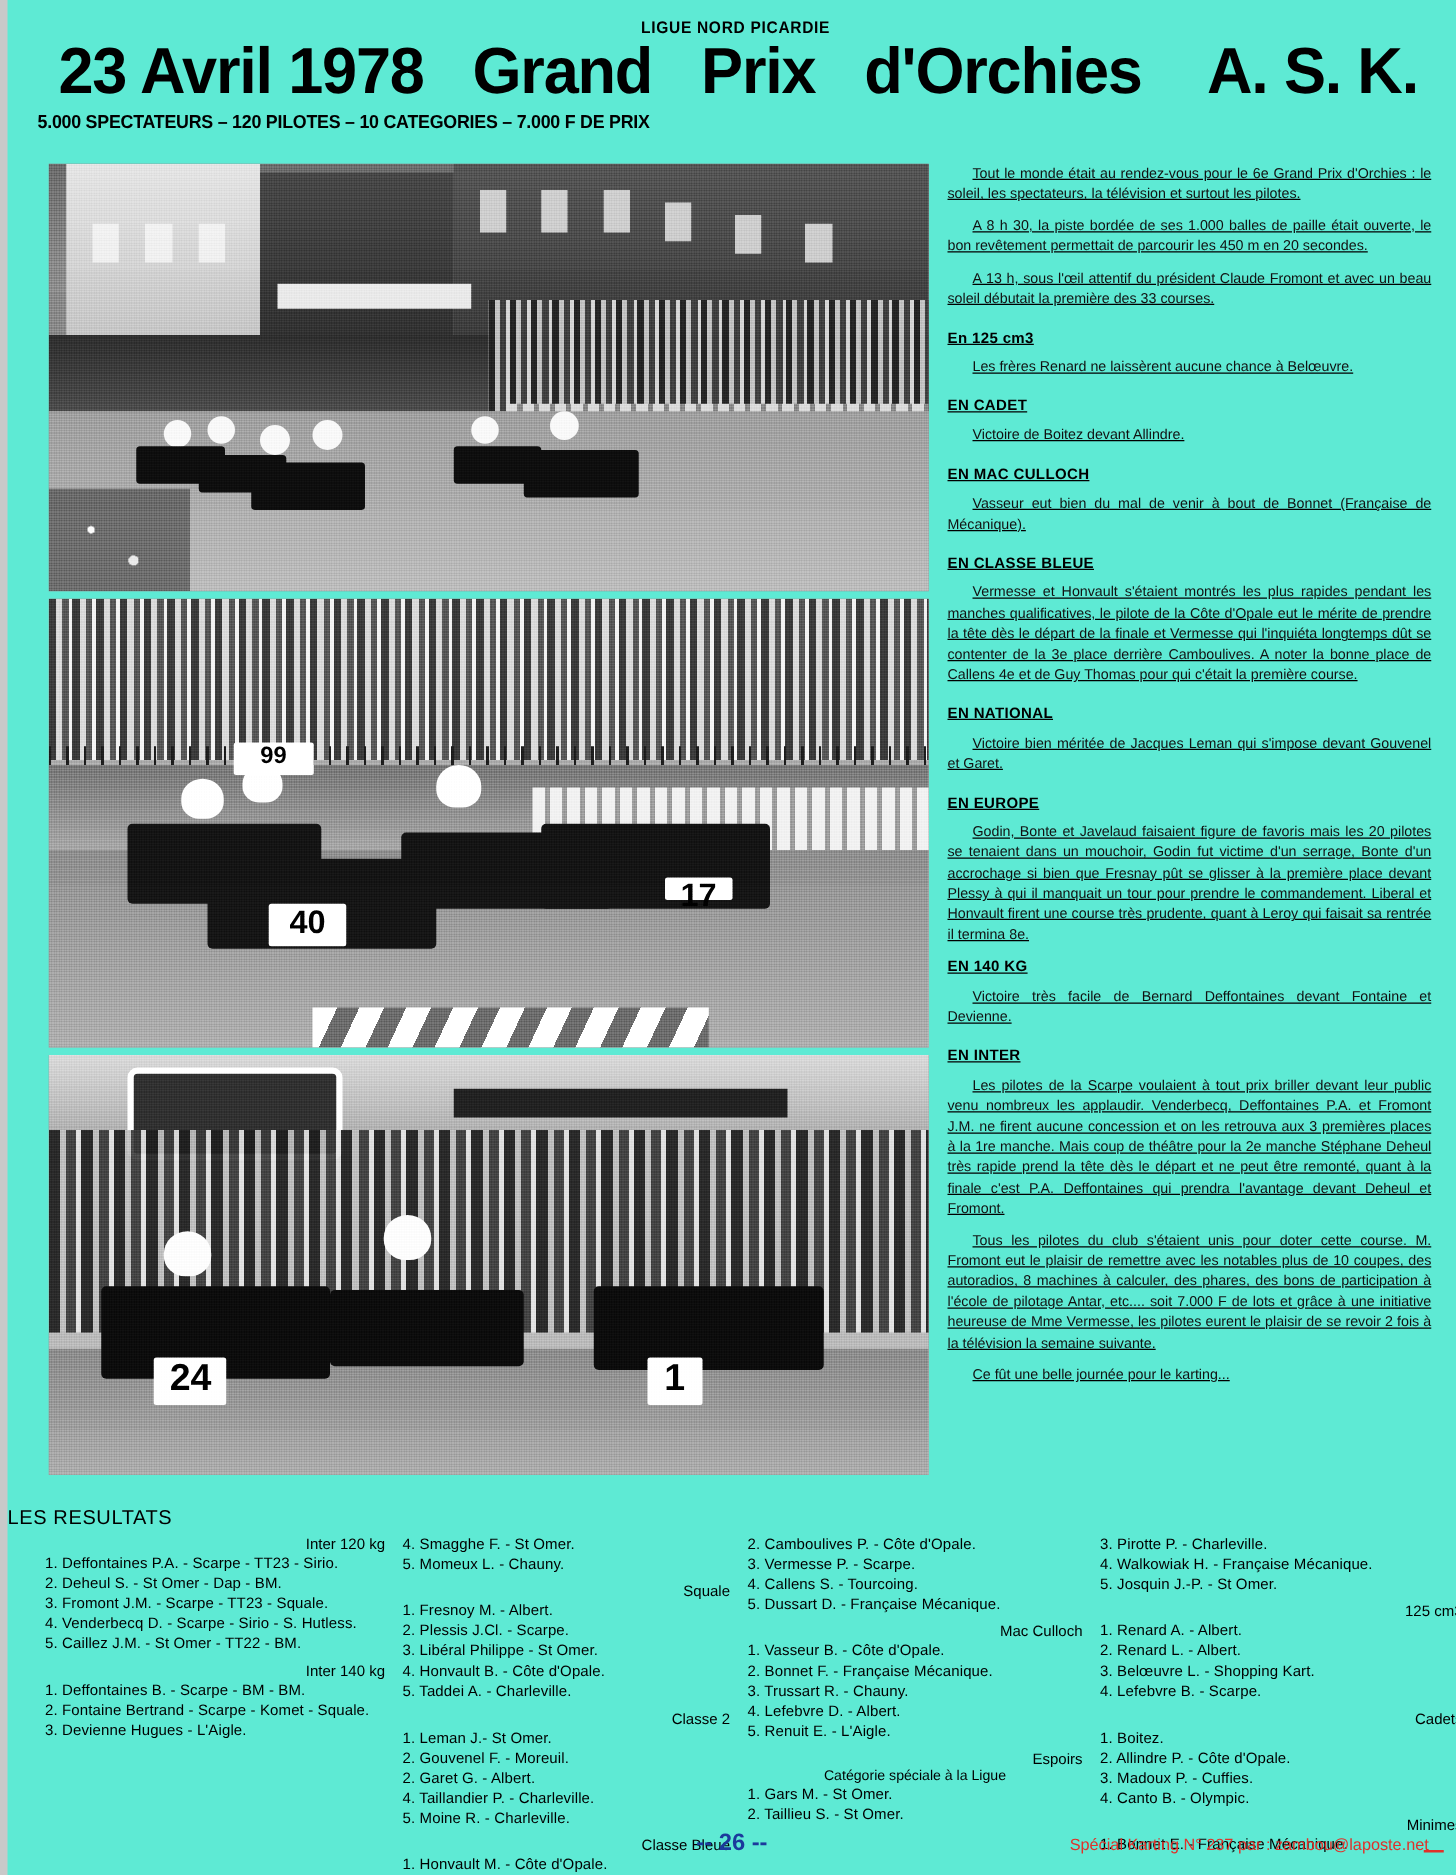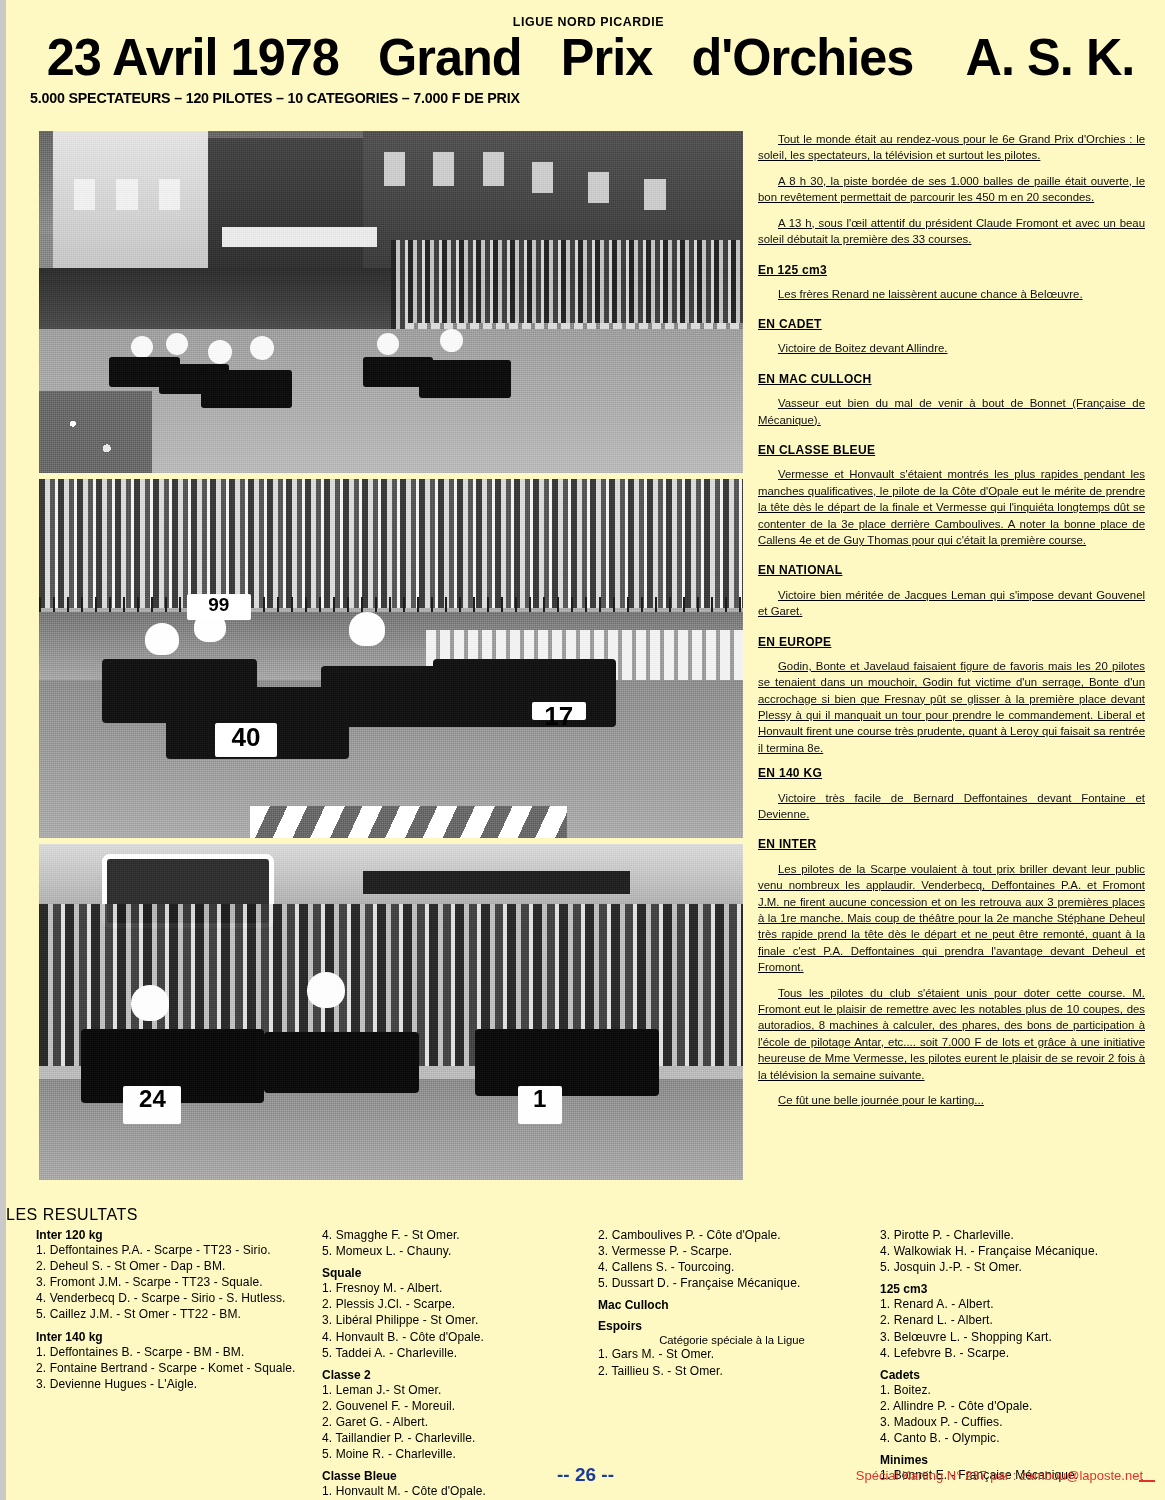--- a/index.html
+++ b/index.html
@@ -5,21 +5,21 @@
   html,body{margin:0;padding:0;}
   body{
     width:1165px;height:1500px;
     background:#ffffff;
     font-family:"Liberation Sans", sans-serif;
     overflow:hidden;
     position:relative;
   }
   .page{
     position:absolute;inset:0;
-    background:#fef9c3;
+    background:#5eead4;
     border-left:6px solid #c9c9c9;
     box-sizing:border-box;
   }
   
   .masthead{padding:14px 18px 0 24px;}
   .league{
     text-align:center;
     font-weight:bold;
     font-size:13.5px;
     letter-spacing:.6px;
@@ -134,21 +134,21 @@
     border:5px solid #f0f0f0;background:#3c3c3c;border-radius:8px;}
   .ph3 .shopsign{position:absolute;left:46%;top:8%;width:38%;height:7%;
     background:#2f2f2f;}
   .ph3 .people{position:absolute;left:0;right:0;top:18%;height:48%;
     background:repeating-linear-gradient(90deg,#2c2c2c 0 9px,#b9b9b9 9px 14px,#454545 14px 22px,#d8d8d8 22px 26px);
     opacity:.92;}
   .ph3 .ground{position:absolute;left:0;right:0;bottom:0;height:30%;
     background:linear-gradient(#8d8d8d,#a6a6a6);}
   .ph3 .kb3{position:absolute;background:#1c1c1c;border-radius:4px;}
   .ph3 .pl3{position:absolute;background:#f0f0f0;color:#111;
-    font-weight:bold;font-size:24px;text-align:center;line-height:1.1;border-radius:2px;}
+    font-weight:bold;font-size:30px;text-align:center;line-height:1.1;border-radius:2px;}
   .ph3 .hm3{position:absolute;background:#ededed;border-radius:50% 50% 45% 45%;}
 
   
   .article{font-size:11.4px;line-height:1.44;color:#111;text-align:justify;}
   .article p{margin:0 0 9px 0;text-indent:20px;}
   .article h3{
     font-size:12px;font-weight:bold;margin:14px 0 7px 0;
     letter-spacing:.3px;color:#000;
   }
   .article h3.tight{margin-top:2px;margin-bottom:7px;}
@@ -161,21 +161,21 @@
   .results{
     position:absolute;left:0;right:0;top:1228px;
     display:flex;padding:0 14px 0 30px;box-sizing:border-box;
   }
   .rcol{flex:1;padding-right:14px;box-sizing:border-box;}
   .rcol.c1{width:286px;flex:none;}
   .rcol.c2{width:276px;flex:none;}
   .rcol.c3{width:282px;flex:none;}
   .rcol.c4{width:290px;flex:none;padding-right:0;}
   .cat{
-    text-align:left;font-weight:bold;font-size:12px;
+    text-align:right;font-weight:normal;font-size:12px;
     margin:7px 0 1px 0;
   }
   .cat.first{margin-top:0;}
   .note{font-size:11.3px;text-align:center;margin:0 0 1px 0;}
   ol.rlist{list-style:none;margin:0;padding:0;}
   ol.rlist li{
     font-size:12px;line-height:1.26;
     padding-left:17px;text-indent:-17px;
     margin:0 0 1px 0;
     letter-spacing:.1px;
@@ -363,20 +363,27 @@
         </ol>
       </div>
       <div class="rcol c3">
         <ol class="rlist">
           <li>2. Camboulives P. - Côte d'Opale.</li>
           <li>3. Vermesse P. - Scarpe.</li>
           <li>4. Callens S. - Tourcoing.</li>
           <li>5. Dussart D. - Française Mécanique.</li>
         </ol>
         <div class="cat">Mac Culloch</div>
+        <ol class="rlist">
+          <li>1. Vasseur B. - Côte d'Opale.</li>
+          <li>2. Bonnet F. - Française Mécanique.</li>
+          <li>3. Trussart R. - Chauny.</li>
+          <li>4. Lefebvre D. - Albert.</li>
+          <li>5. Renuit E. - L'Aigle.</li>
+        </ol>
         <div class="cat">Espoirs</div>
         <div class="note">Catégorie spéciale à la Ligue</div>
         <ol class="rlist">
           <li>1. Gars M. - St Omer.</li>
           <li>2. Taillieu S. - St Omer.</li>
         </ol>
       </div>
       <div class="rcol c4">
         <ol class="rlist">
           <li>3. Pirotte P. - Charleville.</li>

